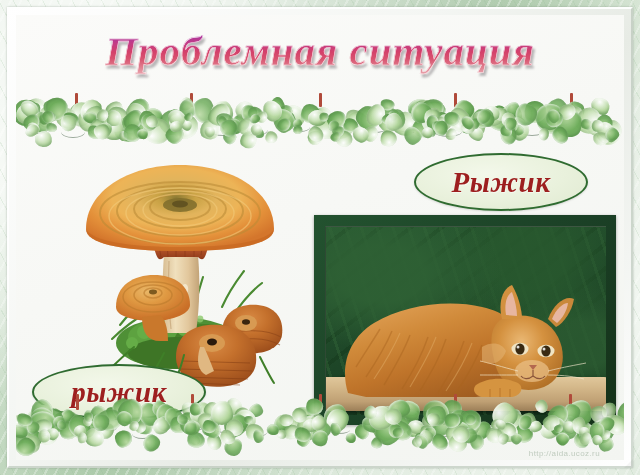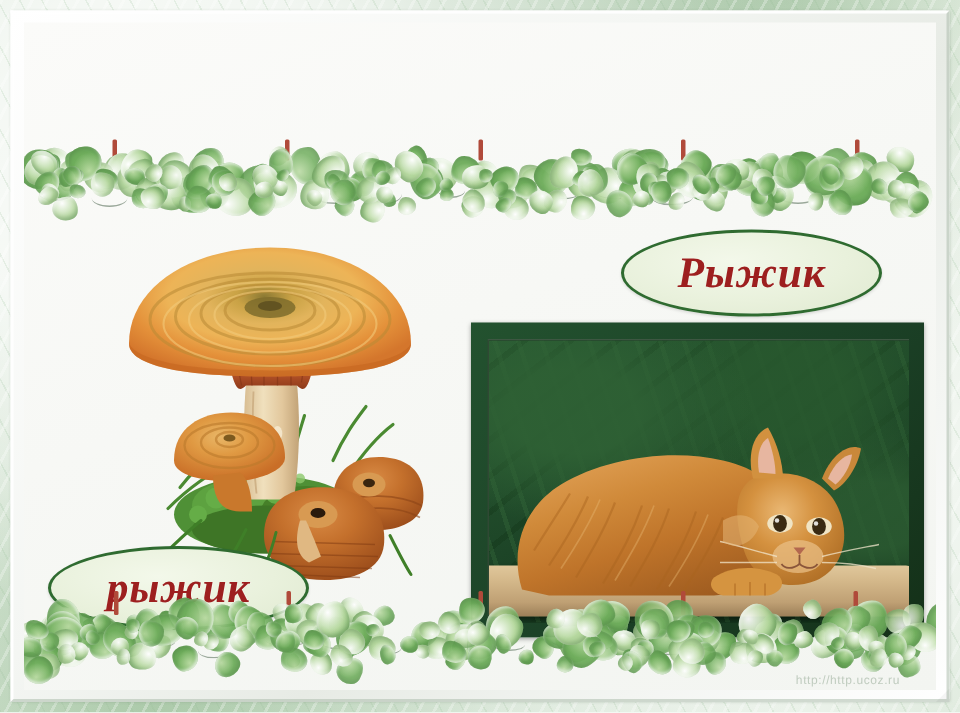--- a/index.html
+++ b/index.html
@@ -108,20 +108,23 @@
 <div class="slide">
   <div class="marble-veins"></div>
 
   <div class="bevel">
     <span class="miter m-tl"></span>
     <span class="miter m-br"></span>
   </div>
 
   <div class="plate">
 
+    <div class="title-wrap">
+      <span class="title">Проблемная ситуация</span>
+    </div>
 
     <div class="ivy ivy-top" id="ivy-top">
         <i class="vine" style="left: 9.89629px; top: 30.9249px; width: 22.3217px; height: 9.15074px;"></i>
         <i class="vine" style="left: 45.0693px; top: 32.7701px; width: 23.6814px; height: 11.2248px;"></i>
         <i class="vine" style="left: 77.9929px; top: 27.6338px; width: 17.3957px; height: 12.3673px;"></i>
         <i class="vine" style="left: 116.176px; top: 27.6729px; width: 17.104px; height: 9.84474px;"></i>
         <i class="vine" style="left: 152.555px; top: 27.4429px; width: 18.8998px; height: 7.81735px;"></i>
         <i class="vine" style="left: 193.679px; top: 33.1153px; width: 27.5099px; height: 8.4081px;"></i>
         <i class="vine" style="left: 230.505px; top: 29.2161px; width: 21.1833px; height: 12.7361px;"></i>
         <i class="vine" style="left: 275.568px; top: 28.7952px; width: 17.9953px; height: 9.05763px;"></i>
@@ -805,15 +808,15 @@
         <i class="leaf" style="width: 12.9074px; height: 11.8854px; left: 22.172px; top: 36.1408px; background: radial-gradient(at 35% 30%, rgb(255, 255, 255) 0%, rgb(183, 217, 160) 55%, rgb(183, 217, 160) 100%); transform: rotate(90.5273deg); opacity: 0.92;"></i>
         <i class="leaf" style="width: 17.8022px; height: 15.9769px; left: 170.865px; top: 38.1668px; background: radial-gradient(at 35% 30%, rgb(183, 217, 160) 0%, rgb(111, 174, 92) 55%, rgb(111, 174, 92) 100%); transform: rotate(211.482deg); opacity: 0.89;"></i>
         <i class="leaf" style="width: 14.8853px; height: 12.4779px; left: 397.727px; top: 40.9878px; background: radial-gradient(at 35% 30%, rgb(183, 217, 160) 0%, rgb(111, 174, 92) 55%, rgb(111, 174, 92) 100%); transform: rotate(62.8475deg); opacity: 0.83;"></i>
         <i class="leaf" style="width: 13.1234px; height: 11.4309px; left: 562.519px; top: 39.2582px; background: radial-gradient(at 35% 30%, rgb(255, 255, 255) 0%, rgb(183, 217, 160) 55%, rgb(183, 217, 160) 100%); transform: rotate(117.54deg); opacity: 0.86;"></i>
         <i class="leaf" style="width: 10.3315px; height: 10.4546px; left: 575.942px; top: 40.5699px; background: radial-gradient(at 35% 30%, rgb(255, 255, 255) 0%, rgb(183, 217, 160) 55%, rgb(111, 174, 92) 100%); transform: rotate(82.3273deg); opacity: 0.94;"></i>
         <i class="leaf" style="width: 13.0554px; height: 13.1057px; left: 411.224px; top: 19.2311px; background: radial-gradient(at 35% 30%, rgb(255, 255, 255) 0%, rgb(183, 217, 160) 55%, rgb(111, 174, 92) 100%); transform: rotate(289.651deg); opacity: 0.92;"></i>
         <i class="leaf" style="width: 12.7991px; height: 13.5463px; left: 167.953px; top: 26.5245px; background: radial-gradient(at 35% 30%, rgb(183, 217, 160) 0%, rgb(111, 174, 92) 55%, rgb(111, 174, 92) 100%); transform: rotate(13.7116deg); opacity: 0.96;"></i>
         <i class="leaf" style="width: 10.1148px; height: 10.1896px; left: 396.295px; top: 42.6122px; background: radial-gradient(at 35% 30%, rgb(255, 255, 255) 0%, rgb(183, 217, 160) 55%, rgb(111, 174, 92) 100%); transform: rotate(143.746deg); opacity: 0.82;"></i>
       </div>
 
-    <div class="watermark">http://http.ucoz.ru</div>
+    <div class="watermark">http://aida.ucoz.ru</div>
   </div>
 </div>
 
 </body></html>

